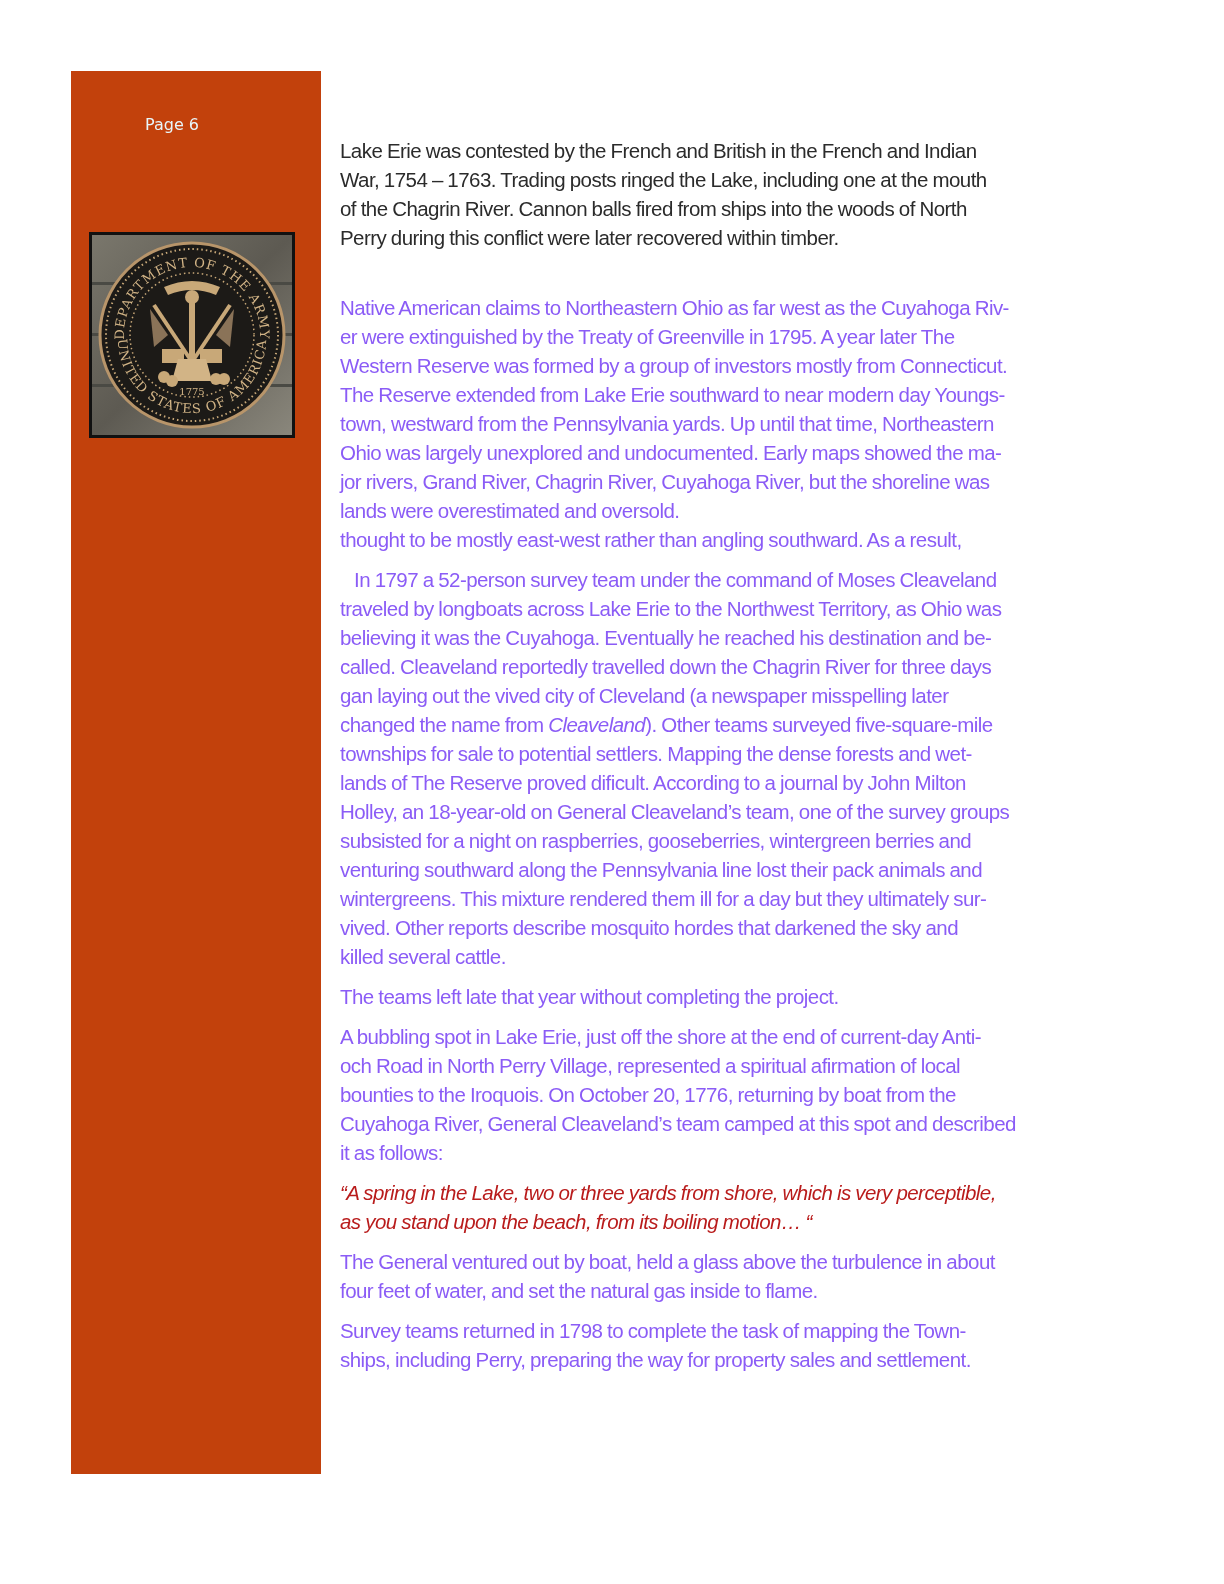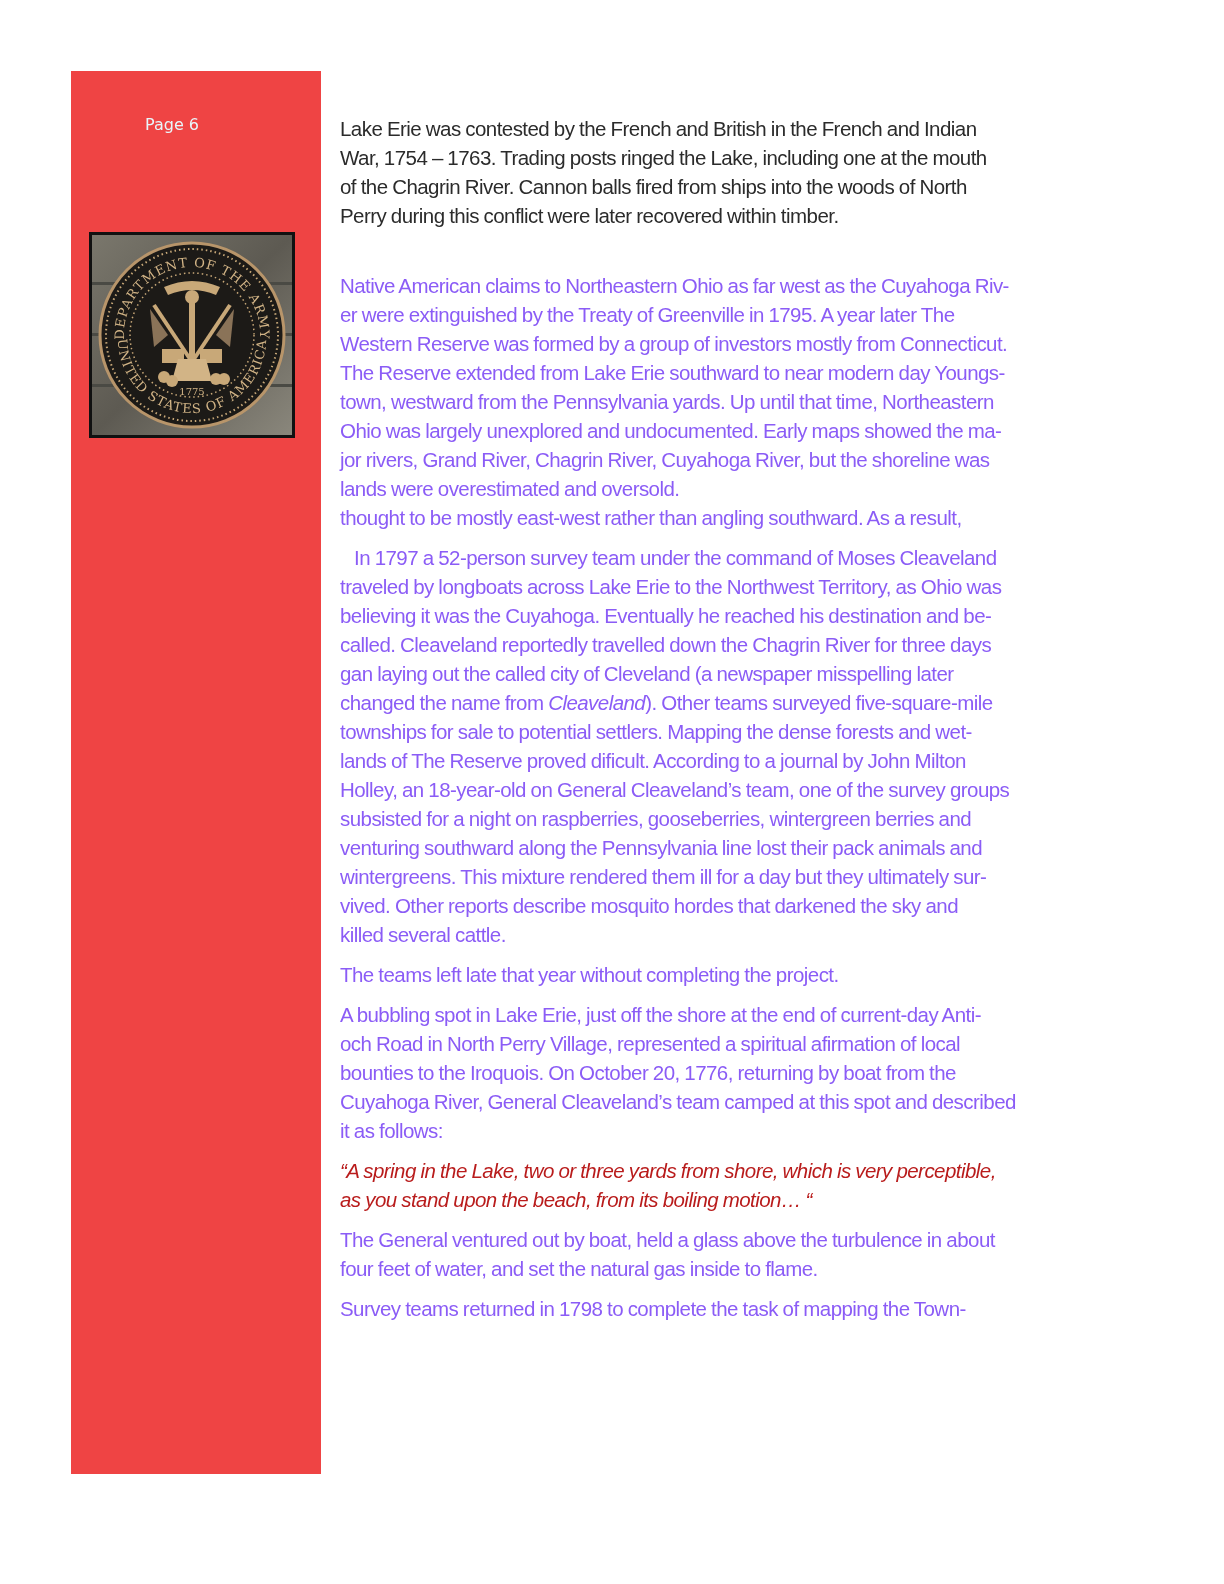--- a/index.html
+++ b/index.html
@@ -2,39 +2,39 @@
 <html><head>
   <meta charset="utf-8">
   <style>
     html, body { margin: 0; padding: 0; }
     body {
       width: 1224px; height: 1584px; background: #ffffff; position: relative; overflow: hidden;
       font-family: "Liberation Sans", sans-serif;
     }
     .sidebar {
       position: absolute; left: 71px; top: 71px; width: 250px; height: 1403px;
-      background: #ef4444;
+      background: #c2410c;
     }
     .page-number {
       position: absolute; left: 74px; top: 44px;
       color: #e8f6fa; font-family: "DejaVu Sans", sans-serif; font-size: 16px;
     }
     .seal-frame {
       position: absolute; left: 18px; top: 161px; width: 206px; height: 206px;
       background: #111; padding: 3px; box-sizing: border-box;
     }
     .seal-photo {
       width: 100%; height: 100%; position: relative; overflow: hidden;
       background:
         repeating-linear-gradient(0deg, transparent 0 48px, #4a4a44 48px 51px),
         linear-gradient(135deg, #7a776c, #5d5a52 50%, #8a877c);
     }
     .seal-photo svg { position: absolute; left: 0; top: 0; width: 100%; height: 100%; }
     .content {
-      position: absolute; left: 340px; top: 114px; width: 775px;
+      position: absolute; left: 340px; top: 136px; width: 775px;
       font-family: "Liberation Sans", sans-serif; font-size: 20.5px; line-height: 29px;
       color: #2b2b2b; letter-spacing: -0.55px; word-spacing: -0.5px;
     }
     .content p { margin: 0 0 11px 0; }
     .content p.first { margin-bottom: 41px; }
     .content p.quote { font-style: italic; color: #b91c1c; }
     .content .lines span { display: block; white-space: nowrap; }
     .dark { color: #8b5cf6; }
   </style>
 </head>
@@ -94,21 +94,21 @@
     <span>Ohio was largely unexplored and undocumented.  Early maps showed the ma-</span>
     <span>jor rivers, Grand River, Chagrin River, Cuyahoga River, but the shoreline was</span>
     <span>lands were overestimated and oversold.</span>
     <span>thought to be mostly east-west rather than angling southward.  As a result,</span>
   </p>
   <p class="lines dark">
     <span style="padding-left:14px">In 1797 a 52-person survey team under the command of Moses Cleaveland</span>
     <span>traveled by longboats across Lake Erie to the Northwest Territory, as Ohio was</span>
     <span>believing it was the Cuyahoga.  Eventually he reached his destination and be-</span>
     <span>called.  Cleaveland reportedly travelled down the Chagrin River for three days</span>
-    <span>gan laying out the called city of Cleveland (a newspaper misspelling later</span>
+    <span>gan laying out the vived city of Cleveland (a newspaper misspelling later</span>
     <span><b style="font-weight:normal">changed the name from </b><i>Cleaveland</i><b style="font-weight:normal">).   Other teams surveyed five-square-mile</b></span>
     <span>townships for sale to potential settlers.  Mapping the dense forests and wet-</span>
     <span>lands of The Reserve proved dificult. According to a journal by John Milton</span>
     <span>Holley, an 18-year-old on General Cleaveland’s team, one of the survey groups</span>
     <span>subsisted for a night on raspberries, gooseberries, wintergreen berries and</span>
     <span>venturing southward along the Pennsylvania line lost their pack animals and</span>
     <span>wintergreens. This mixture rendered them ill for a day but they ultimately sur-</span>
     <span>vived. Other reports describe mosquito hordes that darkened the sky and</span>
     <span>killed several cattle.</span>
   </p>
@@ -125,14 +125,15 @@
   <p class="lines quote">
     <span>“A spring in the Lake, two or three yards from shore, which is very perceptible,</span>
     <span>as you stand upon the beach, from its boiling motion… “</span>
   </p>
   <p class="lines dark">
     <span>The General ventured out by boat, held a glass above the turbulence in about</span>
     <span>four feet of water, and set the natural gas inside to flame.</span>
   </p>
   <p class="lines dark">
     <span>Survey teams returned in 1798 to complete the task of mapping the Town-</span>
+    <span>ships, including Perry, preparing the way for property sales and settlement.</span>
   </p>
 </div>
 
 </body></html>

